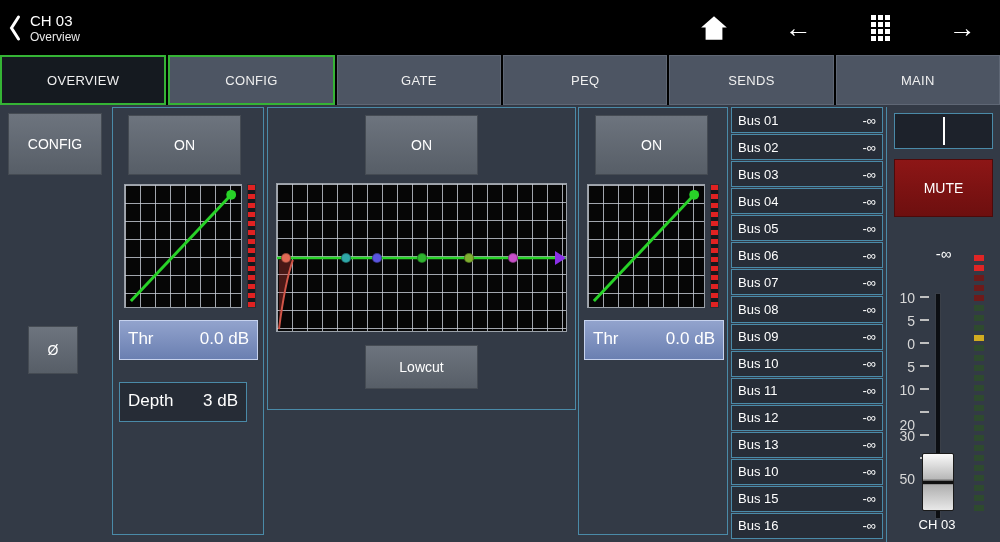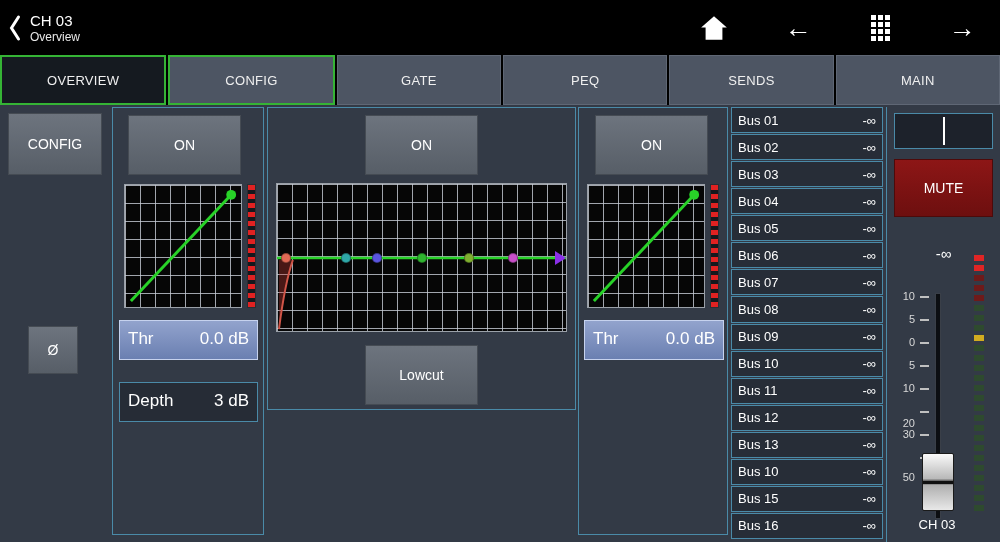--- a/index.html
+++ b/index.html
@@ -44,21 +44,21 @@
   .bus-list{display:flex;flex-direction:column;gap:1px;height:100%;}
   .bus-row{flex:1;display:flex;align-items:center;justify-content:space-between;padding:0 6px;background:#272d37;border:1px solid #4a8aa8;font-size:13px;color:#fff;cursor:pointer;}
 
   
   .mainstrip{position:absolute;border-left:1px solid #4a8aa8;}
   .pan-box{position:absolute;background:#1d222b;border:1px solid #4a8aa8;cursor:pointer;}
   .pan-line{position:absolute;left:50%;top:3px;bottom:3px;width:2px;background:#fff;transform:translateX(-50%);}
   .mute{position:absolute;display:flex;align-items:center;justify-content:center;font-size:14px;color:#fff;background:linear-gradient(#8d1616,#6d0f0f);border:1px solid #4d0a0a;cursor:pointer;}
   .level{position:absolute;top:138px;left:0;width:100%;text-align:center;font-size:15px;color:#fff;}
   .scale-layer{position:absolute;inset:0;pointer-events:none;}
-  .scale-label{position:absolute;left:4px;width:24px;text-align:right;font-size:11px;color:#d8d8d8;}
+  .scale-label{position:absolute;left:4px;width:24px;text-align:right;font-size:14px;color:#d8d8d8;}
   .scale-tick{position:absolute;left:33px;width:9px;height:2px;background:#c0c0c0;}
   .fader-track{position:absolute;background:#0c0e12;border:1px solid #3a3f48;cursor:pointer;}
   .fader-cap{position:absolute;width:32px;height:58px;border:1px solid #1a1a1a;border-radius:2px;cursor:pointer;
     background:linear-gradient(180deg,#fafafa,#b9b9b9 44%,#303030 50%,#b0b0b0 56%,#e8e8e8);}
   .fader-cap:after{content:"";position:absolute;left:0;right:0;top:27px;height:3px;background:#101010;}
   .main-meter{position:absolute;width:10px;display:flex;flex-direction:column;gap:4px;}
   .main-meter .seg{height:6px;width:100%;}
   .chlabel{position:absolute;top:410px;left:8px;width:84px;text-align:center;font-size:13px;color:#fff;}
 </style>
 </head>
@@ -125,21 +125,21 @@
       <svg class="fill" viewBox="0 0 118 124" preserveAspectRatio="none">
         <line x1="6" y1="118" x2="108" y2="10" stroke="#28d228" stroke-width="3"></line>
         <circle cx="108" cy="10" r="5" fill="#28d228"></circle>
       </svg>
     </div>
     <div class="meter-red" style="left:134px;top:76px;width:9px;height:124px"></div>
     <div class="field blue" style="left:6px;top:212px;width:139px;height:40px">
       <span>Thr</span>
       <span>0.0 dB</span>
     </div>
-    <div class="field dark" style="left:6px;top:274px;width:139px;height:40px">
+    <div class="field dark" style="left:6px;top:274px;width:128px;height:40px">
       <span>Depth</span>
       <span>3 dB</span>
     </div>
   </div>
 
   <div class="panel" style="left:267px;top:107px;width:309px;height:303px">
     <div class="btn" style="left:97px;top:7px;width:113px;height:60px">ON</div>
     <div class="graph" style="left:8px;top:75px;width:291px;height:149px">
       <svg class="fill" viewBox="0 0 291 149" preserveAspectRatio="none">
         <path d="M2,147 Q8,100 16,77 L2,77 Z" fill="rgba(200,60,55,0.35)"></path>
@@ -149,21 +149,21 @@
       <div class="band-layer">
           <div class="band-dot" style="background: rgb(224, 106, 85); left: calc(3% - 5px);"></div>
           <div class="band-dot" style="background: rgb(47, 168, 168); left: calc(24% - 5px);"></div>
           <div class="band-dot" style="background: rgb(90, 85, 224); left: calc(34.5% - 5px);"></div>
           <div class="band-dot" style="background: rgb(47, 181, 47); left: calc(50% - 5px);"></div>
           <div class="band-dot" style="background: rgb(127, 174, 47); left: calc(66.5% - 5px);"></div>
           <div class="band-dot" style="background: rgb(201, 79, 201); left: calc(81.5% - 5px);"></div>
           <div class="band-arrow" style="border-left-color: rgb(138, 47, 232); left: calc(97% - 2px);"></div>
         </div>
     </div>
-    <div class="btn" style="left:97px;top:237px;width:113px;height:60px">Lowcut</div>
+    <div class="btn" style="left:97px;top:237px;width:113px;height:44px">Lowcut</div>
   </div>
 
   <div class="panel" style="left:578px;top:107px;width:150px;height:428px">
     <div class="btn" style="left:16px;top:7px;width:113px;height:60px">ON</div>
     <div class="graph" style="left:8px;top:76px;width:118px;height:124px">
       <svg class="fill" viewBox="0 0 118 124" preserveAspectRatio="none">
         <line x1="6" y1="118" x2="108" y2="10" stroke="#28d228" stroke-width="3"></line>
         <circle cx="108" cy="10" r="5" fill="#28d228"></circle>
       </svg>
     </div>

